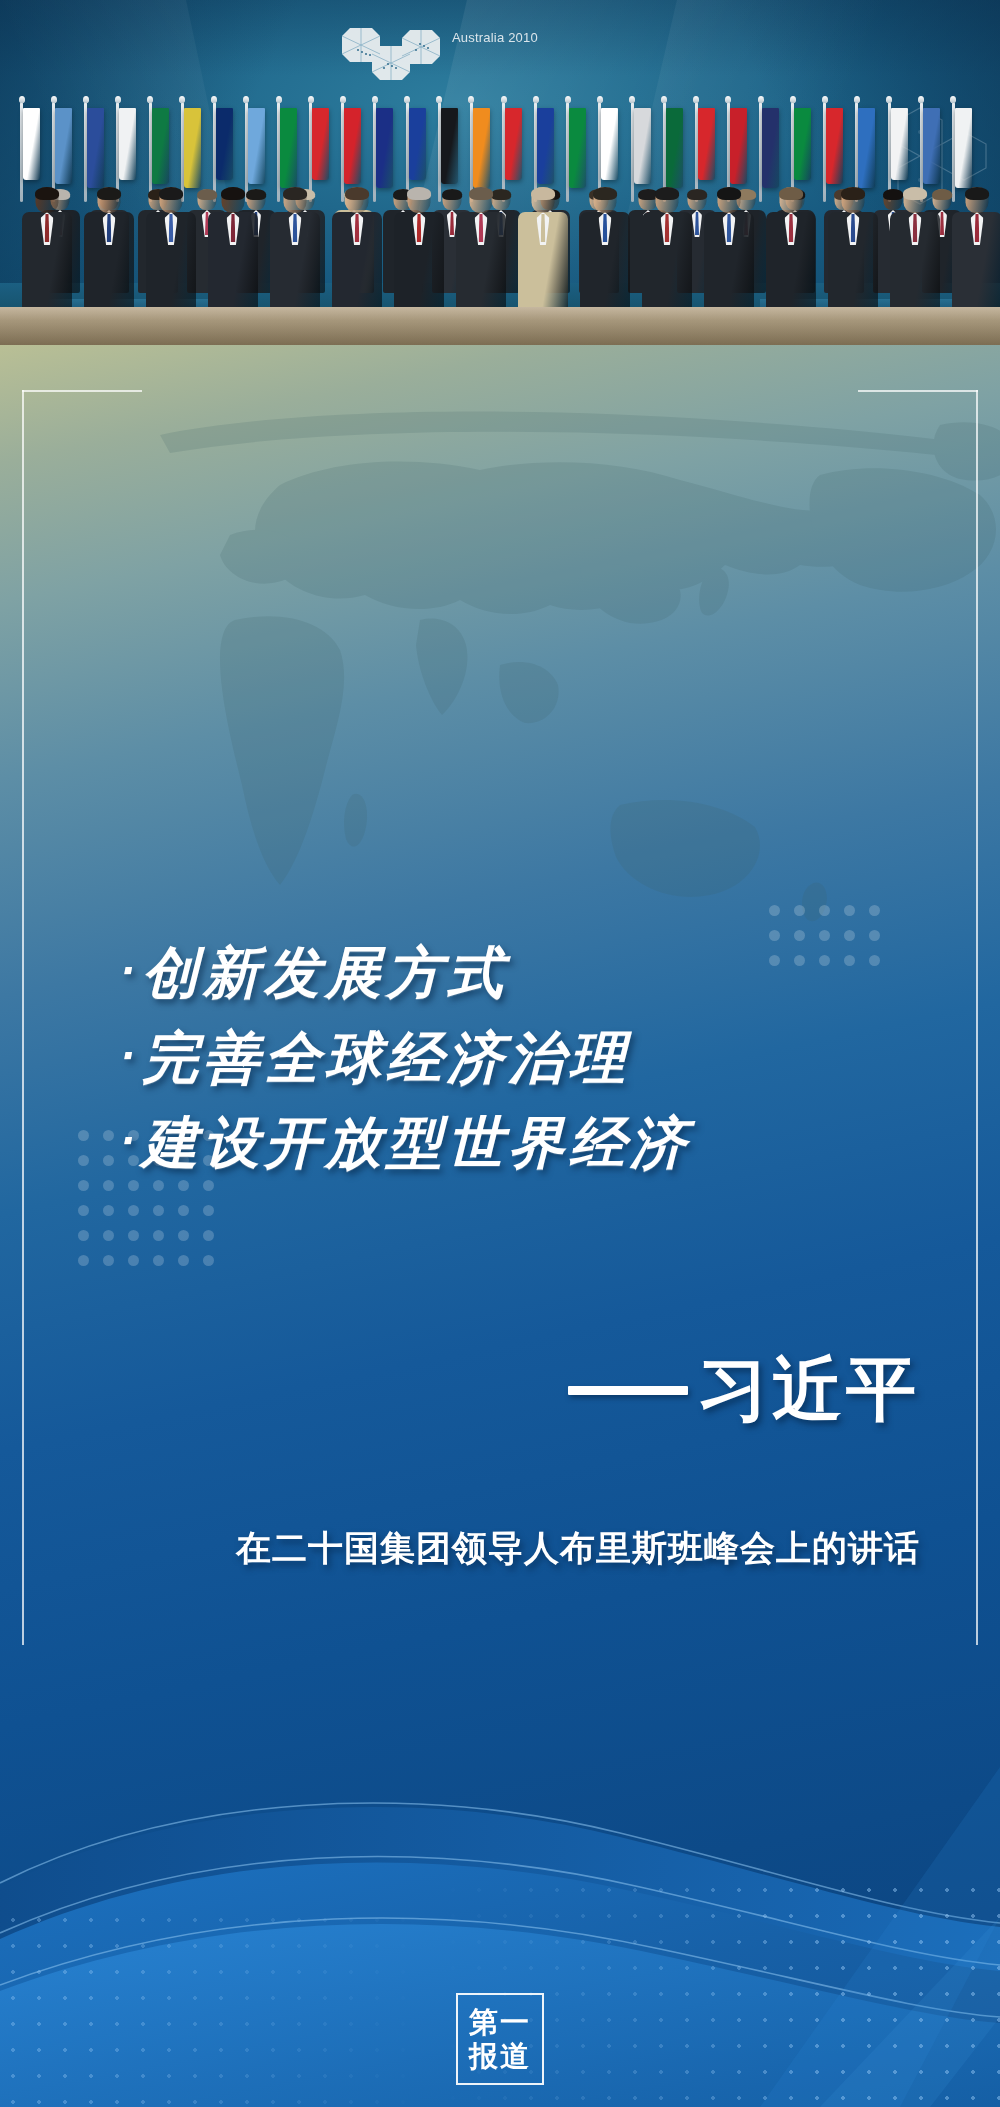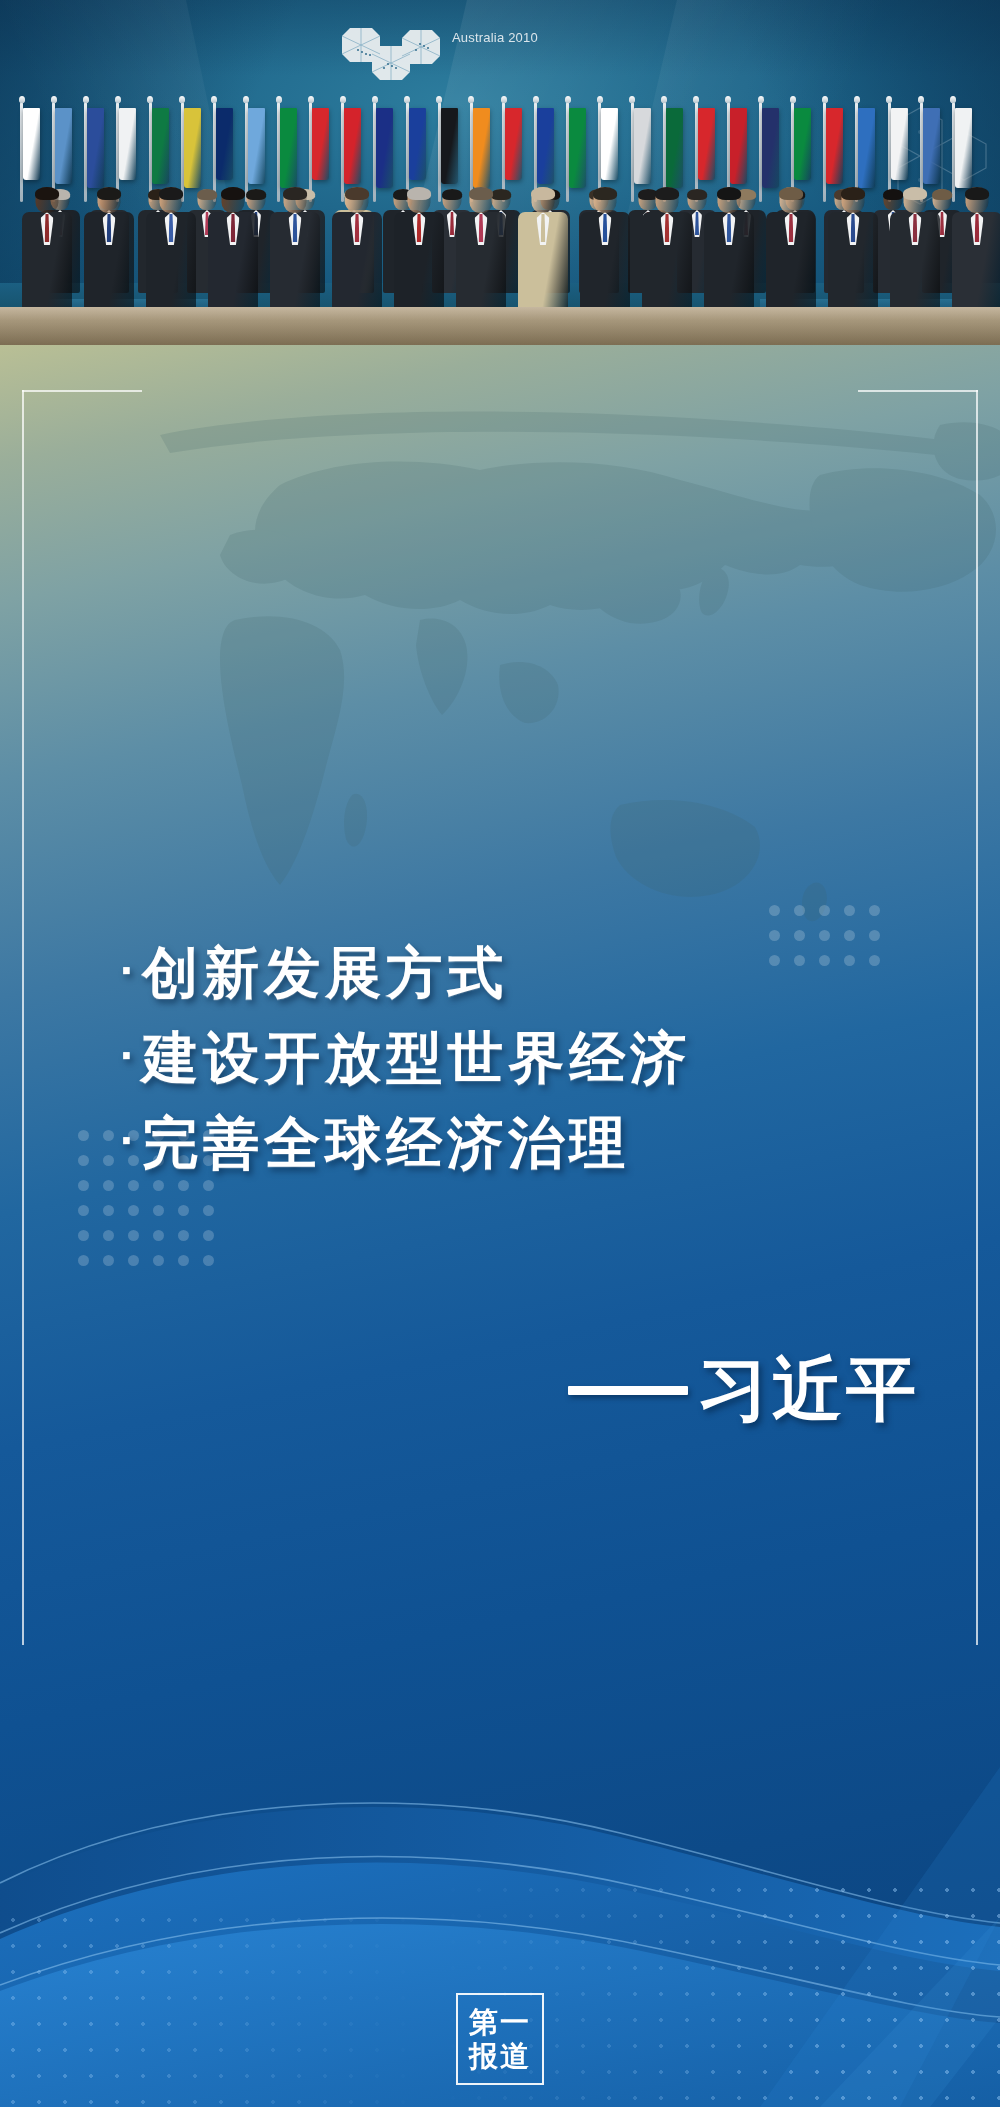--- a/index.html
+++ b/index.html
@@ -95,20 +95,21 @@
   .dots span{ width:11px; height:11px; border-radius:50%; background:rgba(255,255,255,.20); display:block; }
   .dots.left{ left:78px; top:785px; grid-template-columns:repeat(6,11px); grid-template-rows:repeat(6,11px); }
   .dots.right{ right:120px; top:560px; grid-template-columns:repeat(5,11px); grid-template-rows:repeat(3,11px); }
 
   
   .bullets{ position:absolute; left:120px; top:585px; width:820px; }
   .bullet{
     color:#ffffff; font-size:56px; line-height:1.52; font-weight:bold;
     letter-spacing:5px; white-space:nowrap;
     text-shadow:3px 4px 6px rgba(0,30,60,.55), 0 1px 0 rgba(255,255,255,.25);
+    font-style:italic;
   }
   .bullet .dot{ font-size:46px; display:inline-block; transform:translateY(-6px); margin-right:2px; }
 
   
   .signature{ position:absolute; right:80px; top:1010px; display:flex; align-items:center; gap:10px; }
   .sig-dash{ display:block; width:120px; height:9px; background:#fff; border-radius:1px;
     box-shadow:2px 3px 5px rgba(0,30,60,.5); }
   .sig-name{ font-family:"Liberation Serif","DejaVu Serif",serif; font-size:70px; font-weight:bold;
     color:#fff; letter-spacing:4px; line-height:1;
     text-shadow:3px 4px 6px rgba(0,30,60,.55); }
@@ -644,31 +645,32 @@
         <span></span>
         <span></span>
         <span></span>
     </div>
 
     <div class="bullets">
       <div class="bullet">
         <span class="dot">·</span><span>创新发展方式</span>
       </div>
       <div class="bullet">
-        <span class="dot">·</span><span>建设开放型世界经济</span>
+        <span class="dot">·</span><span>完善全球经济治理</span>
       </div>
       <div class="bullet">
-        <span class="dot">·</span><span>完善全球经济治理</span>
+        <span class="dot">·</span><span>建设开放型世界经济</span>
       </div>
     </div>
 
     <div class="signature">
       <span class="sig-dash"></span>
       <span class="sig-name">习近平</span>
     </div>
+    <div class="sig-occasion">在二十国集团领导人布里斯班峰会上的讲话</div>
 
     <div class="waves">
       <svg viewBox="0 0 1000 520" preserveAspectRatio="none">
         <defs>
           <linearGradient id="wv1" x1="0" y1="0" x2="1" y2="1">
             <stop offset="0%" stop-color="#1d74c4"></stop>
               <stop offset="100%" stop-color="#12508f"></stop>
           </linearGradient>
           <linearGradient id="wv2" x1="0" y1="0" x2="1" y2="1">
             <stop offset="0%" stop-color="#2a86d6"></stop>

